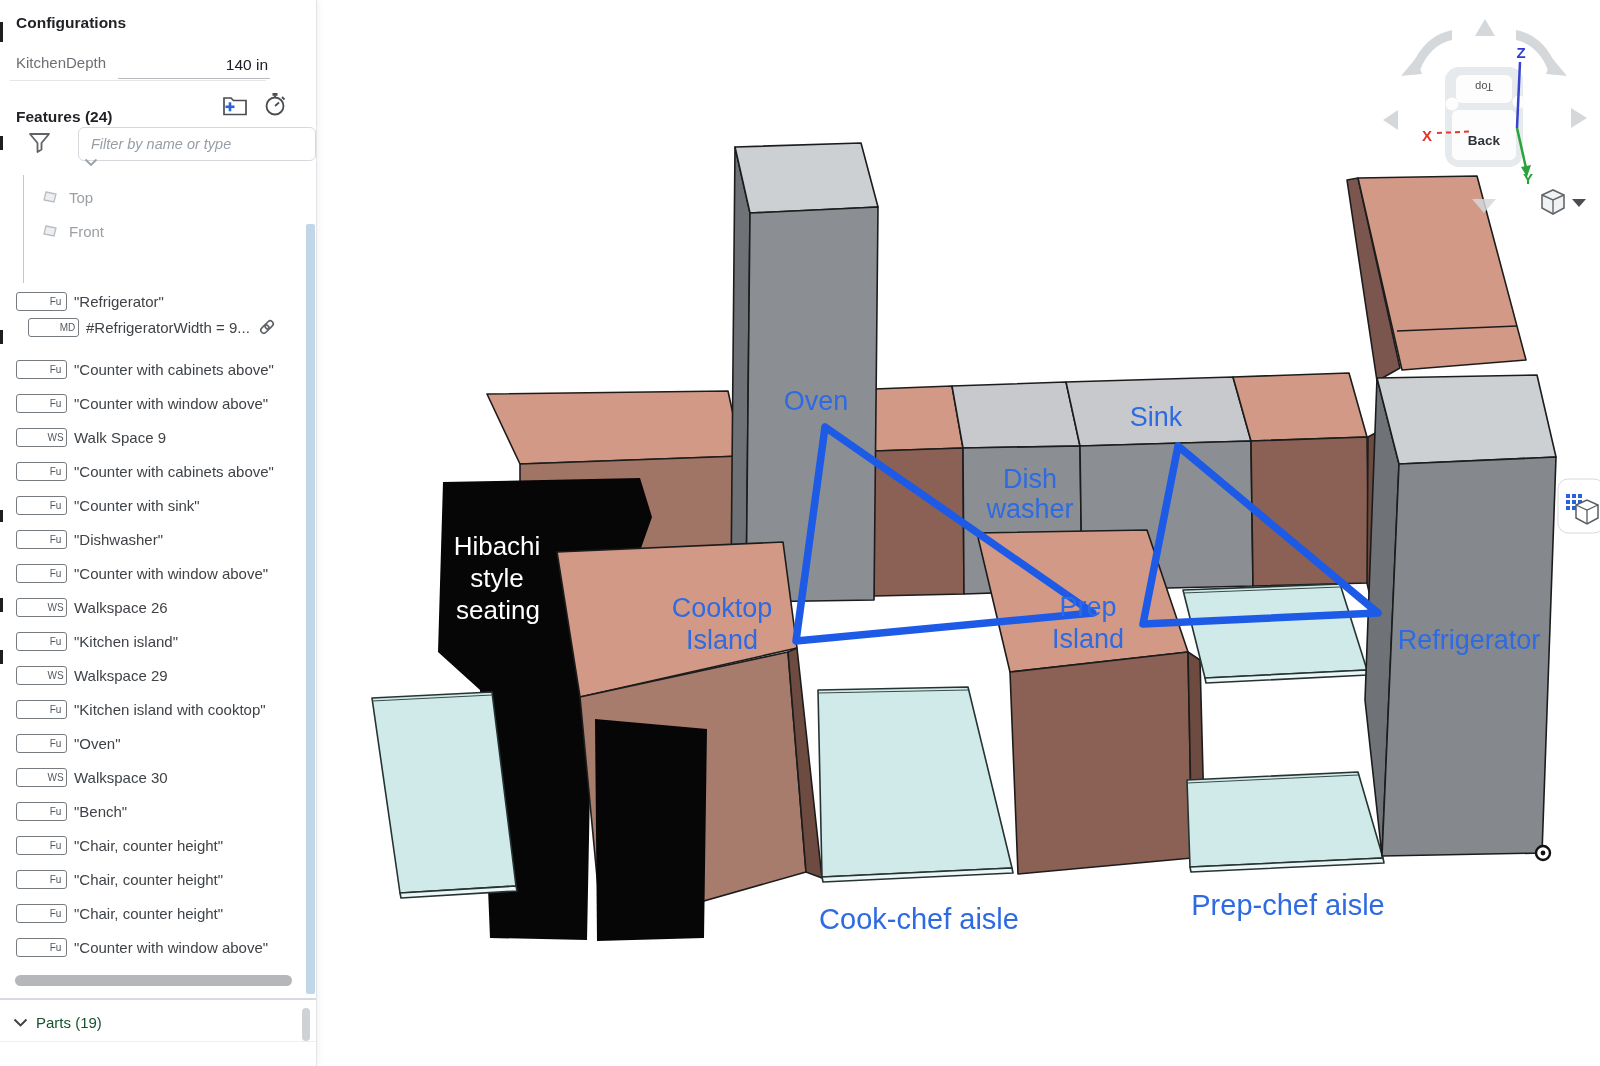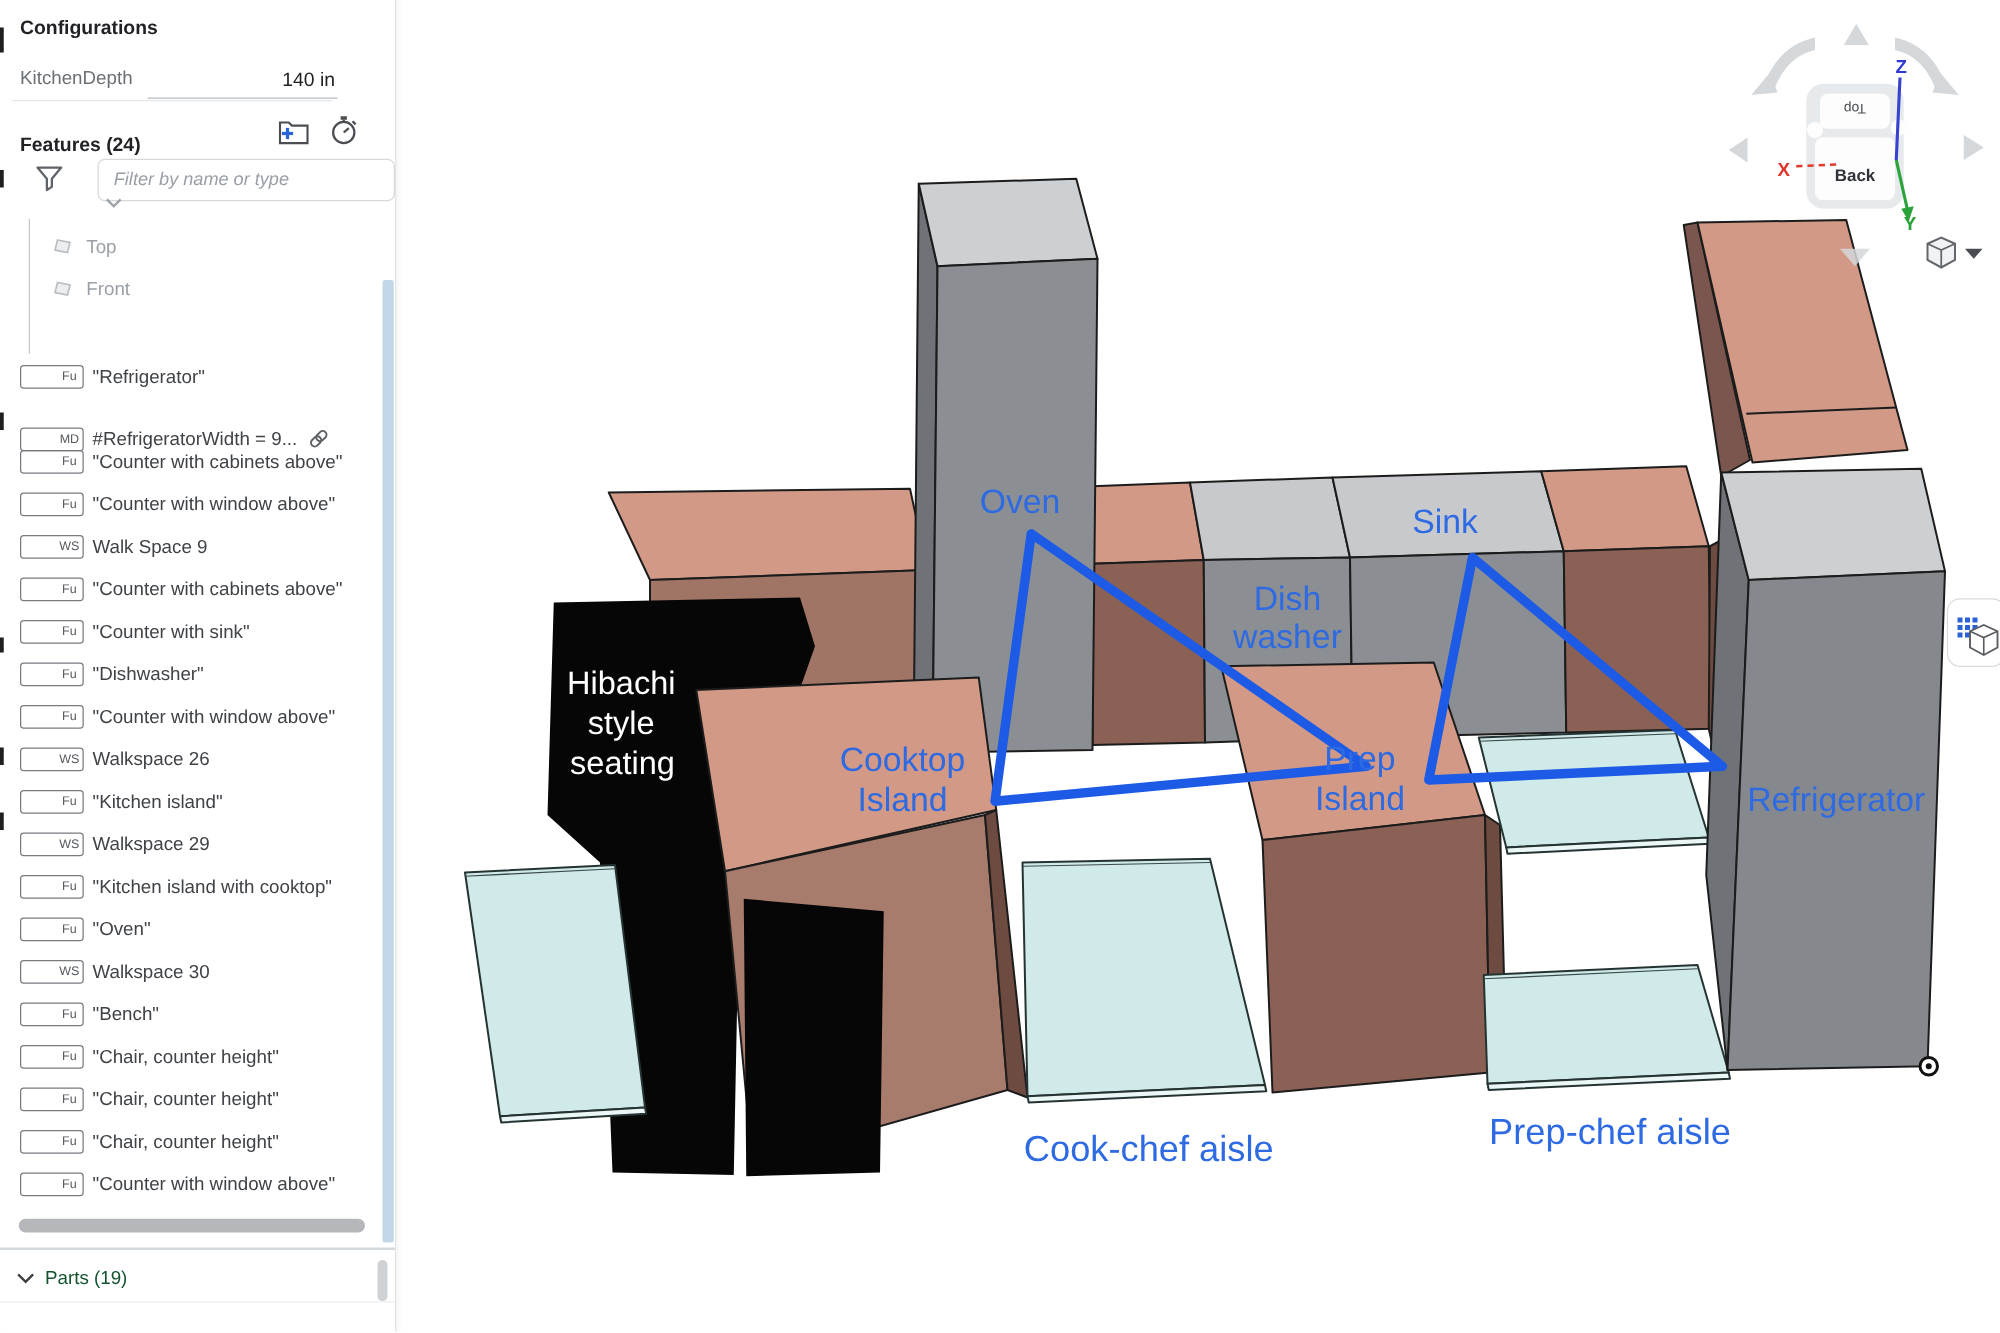--- a/index.html
+++ b/index.html
@@ -223,21 +223,21 @@
     <svg width="17" height="14">
           <polygon points="4,2 14,4 12,12 2,10" fill="#eceef0" stroke="#b9bdc2" stroke-width="1.3"></polygon>
         </svg>
     <span class="plabel">Front</span>
   </div>
 
   <div class="row" style="top:284px;">
         <span class="badge">Fu</span>
         <span class="lbl">"Refrigerator"</span>
       </div>
-  <div class="row" style="top:334px;">
+  <div class="row" style="top:310px;margin-left:12px;">
         <span class="badge">MD</span>
         <span class="lbl">#RefrigeratorWidth = 9...</span>
     <svg style="margin-left:8px;" width="18" height="18">
           <g transform="rotate(-45 9 9)" fill="none" stroke="#5f6368" stroke-width="1.6">
             <rect x="1.5" y="6" width="9" height="6" rx="3"></rect>
             <rect x="7.5" y="6" width="9" height="6" rx="3"></rect>
           </g>
         </svg>
   </div>
   <div class="row" style="top:352px;">

